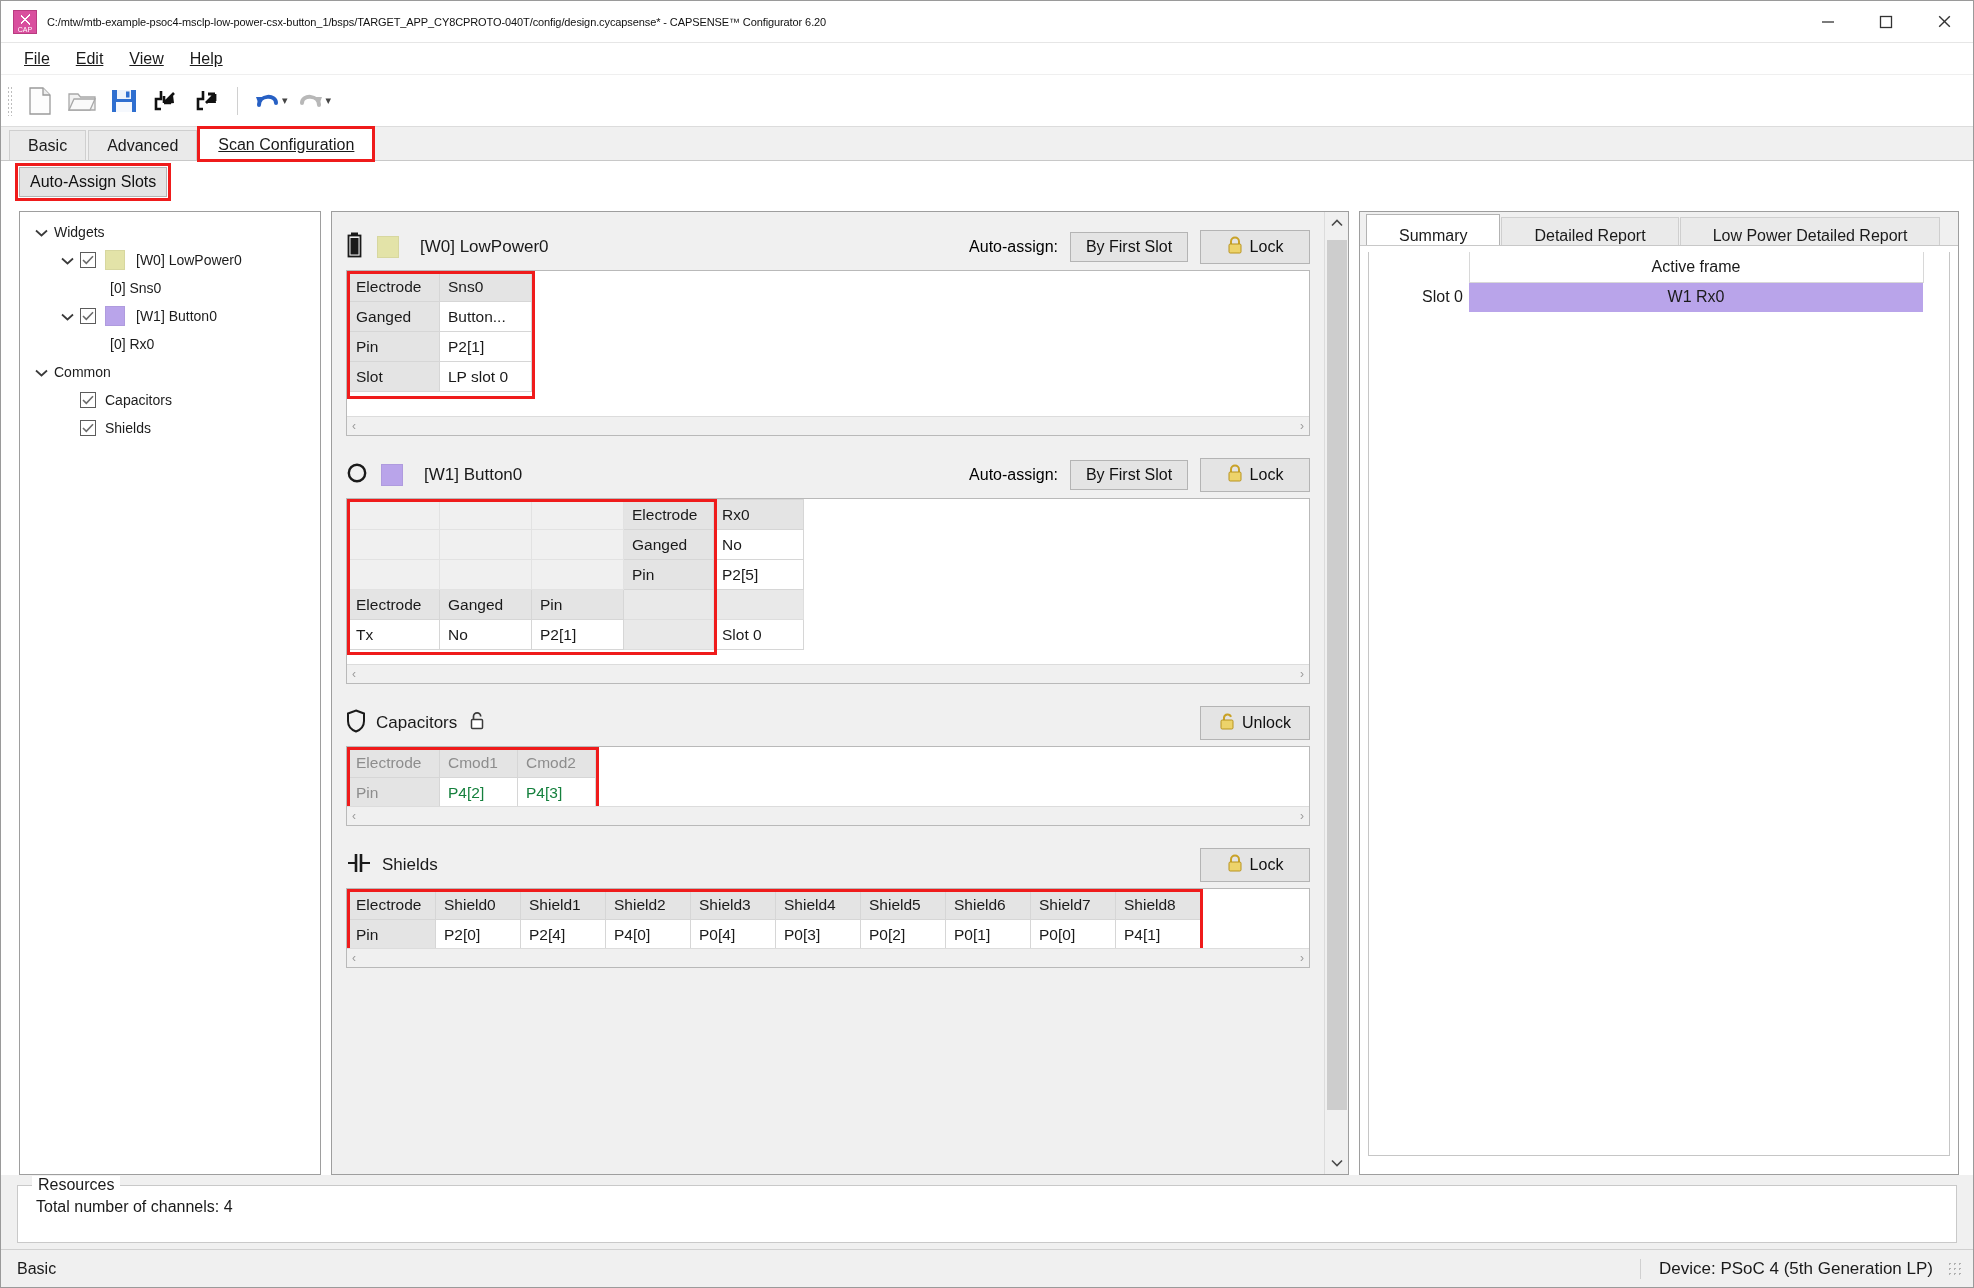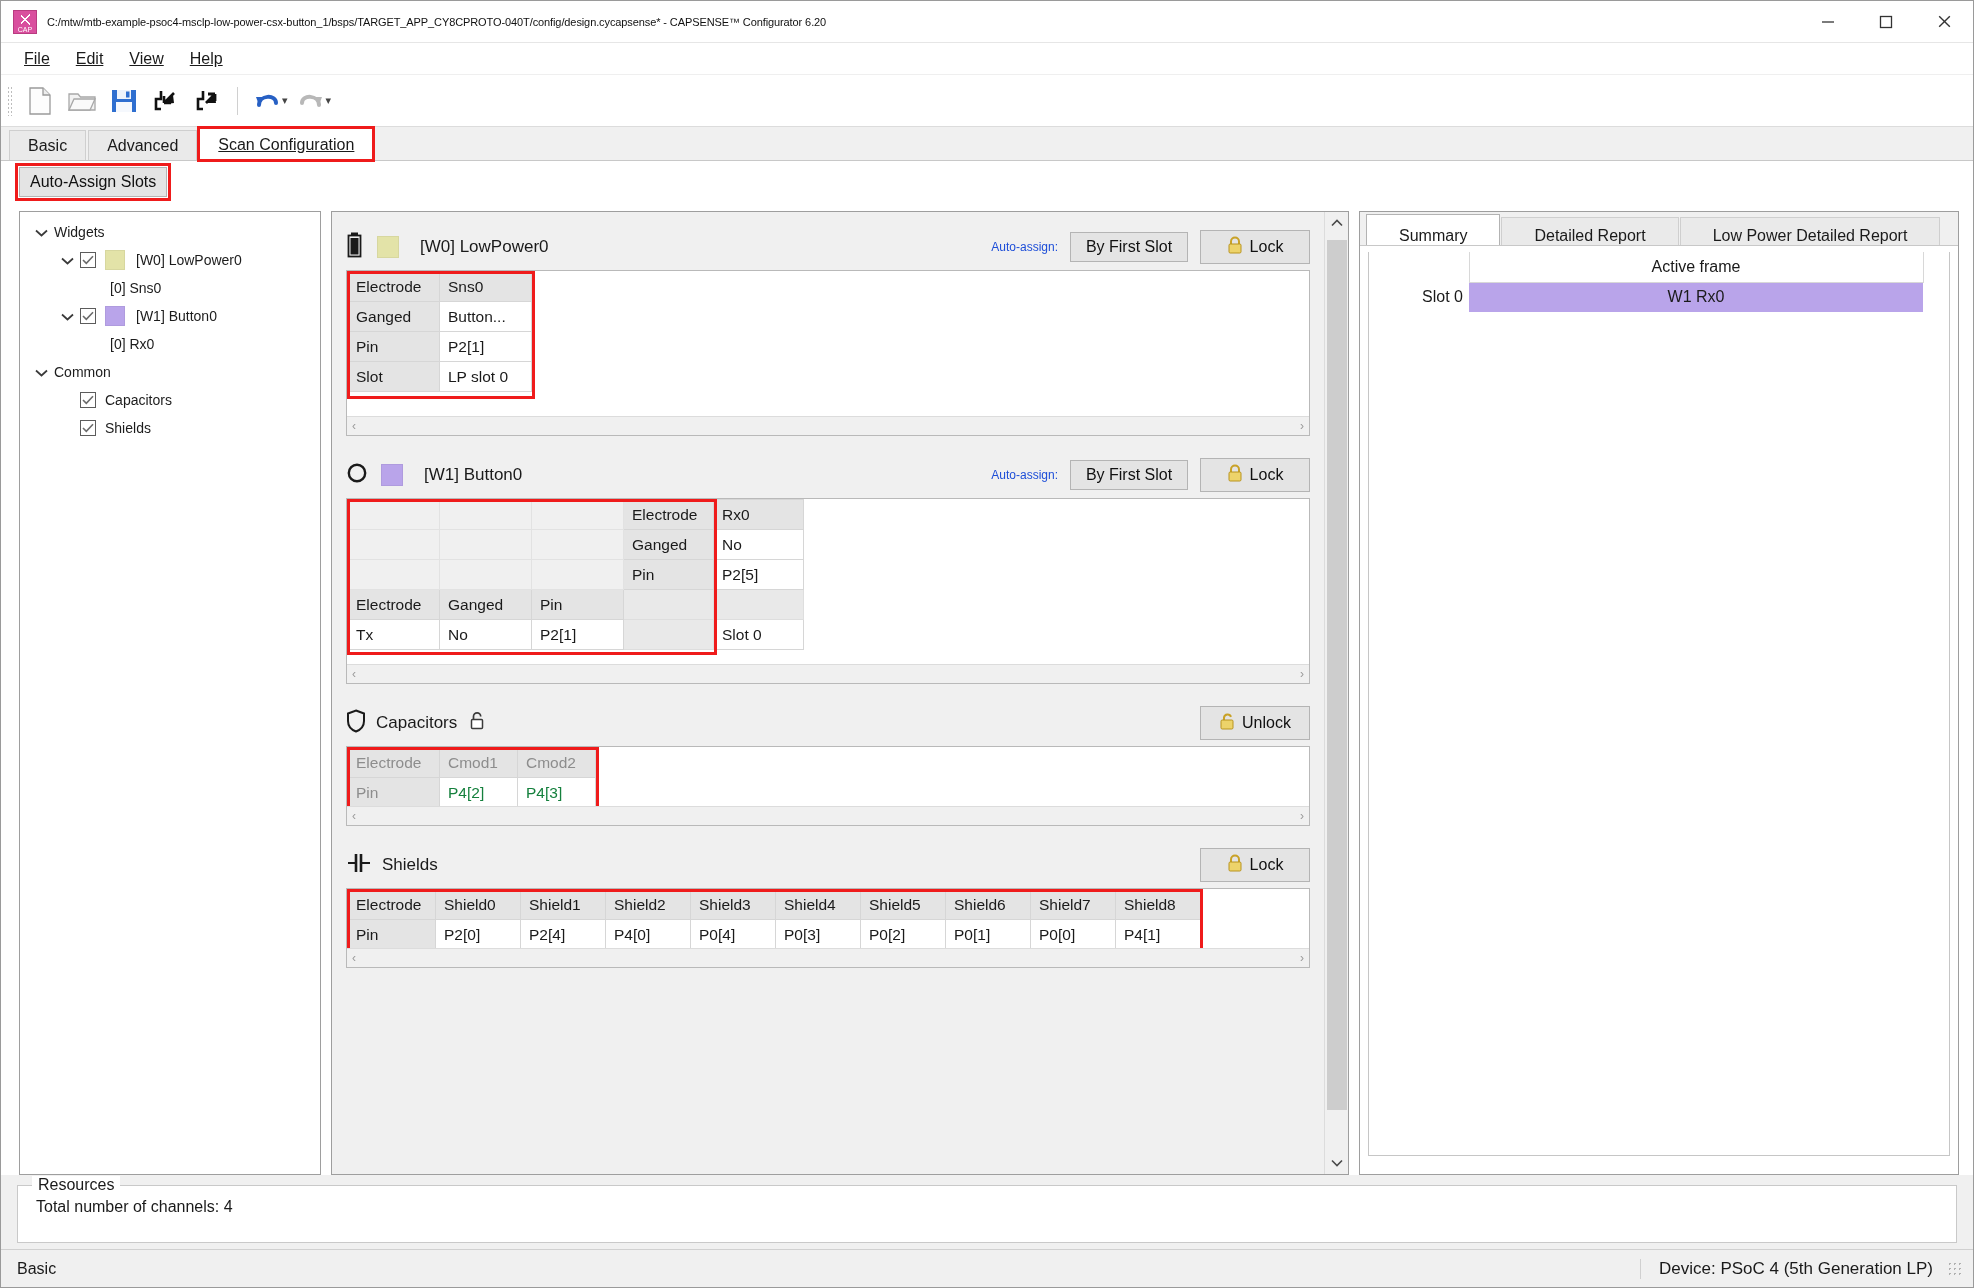--- a/index.html
+++ b/index.html
@@ -137,21 +137,21 @@
   .center {
     flex: 1; min-width: 0; border: 1px solid #9e9e9e; background: #f0f0f0;
     display: flex; position: relative; overflow: hidden;
   }
   .center-inner { flex: 1; min-width: 0; padding: 12px 14px 0 14px; overflow: hidden; }
 
   .section { margin-bottom: 16px; }
   .sec-head { display: flex; align-items: center; height: 46px; }
   .sec-title { font-size: 17px; color: #1a1a1a; margin-left: 10px; }
   .sec-actions { margin-left: auto; display: flex; align-items: center; gap: 12px; }
-  .autolabel { font-size: 12px; color: #1d4ed8; }
+  .autolabel { font-size: 16px; color: #000000; }
 
   .gridbox {
     background: #ffffff; border: 1px solid #b9b9b9; position: relative;
     height: 166px; overflow: hidden;
   }
   .gridbox.short { height: 80px; }
   .gridbox.shield { height: 80px; }
 
   table.g { border-collapse: collapse; font-size: 15.5px; color: #1a1a1a; table-layout: fixed; }
   table.g td {

